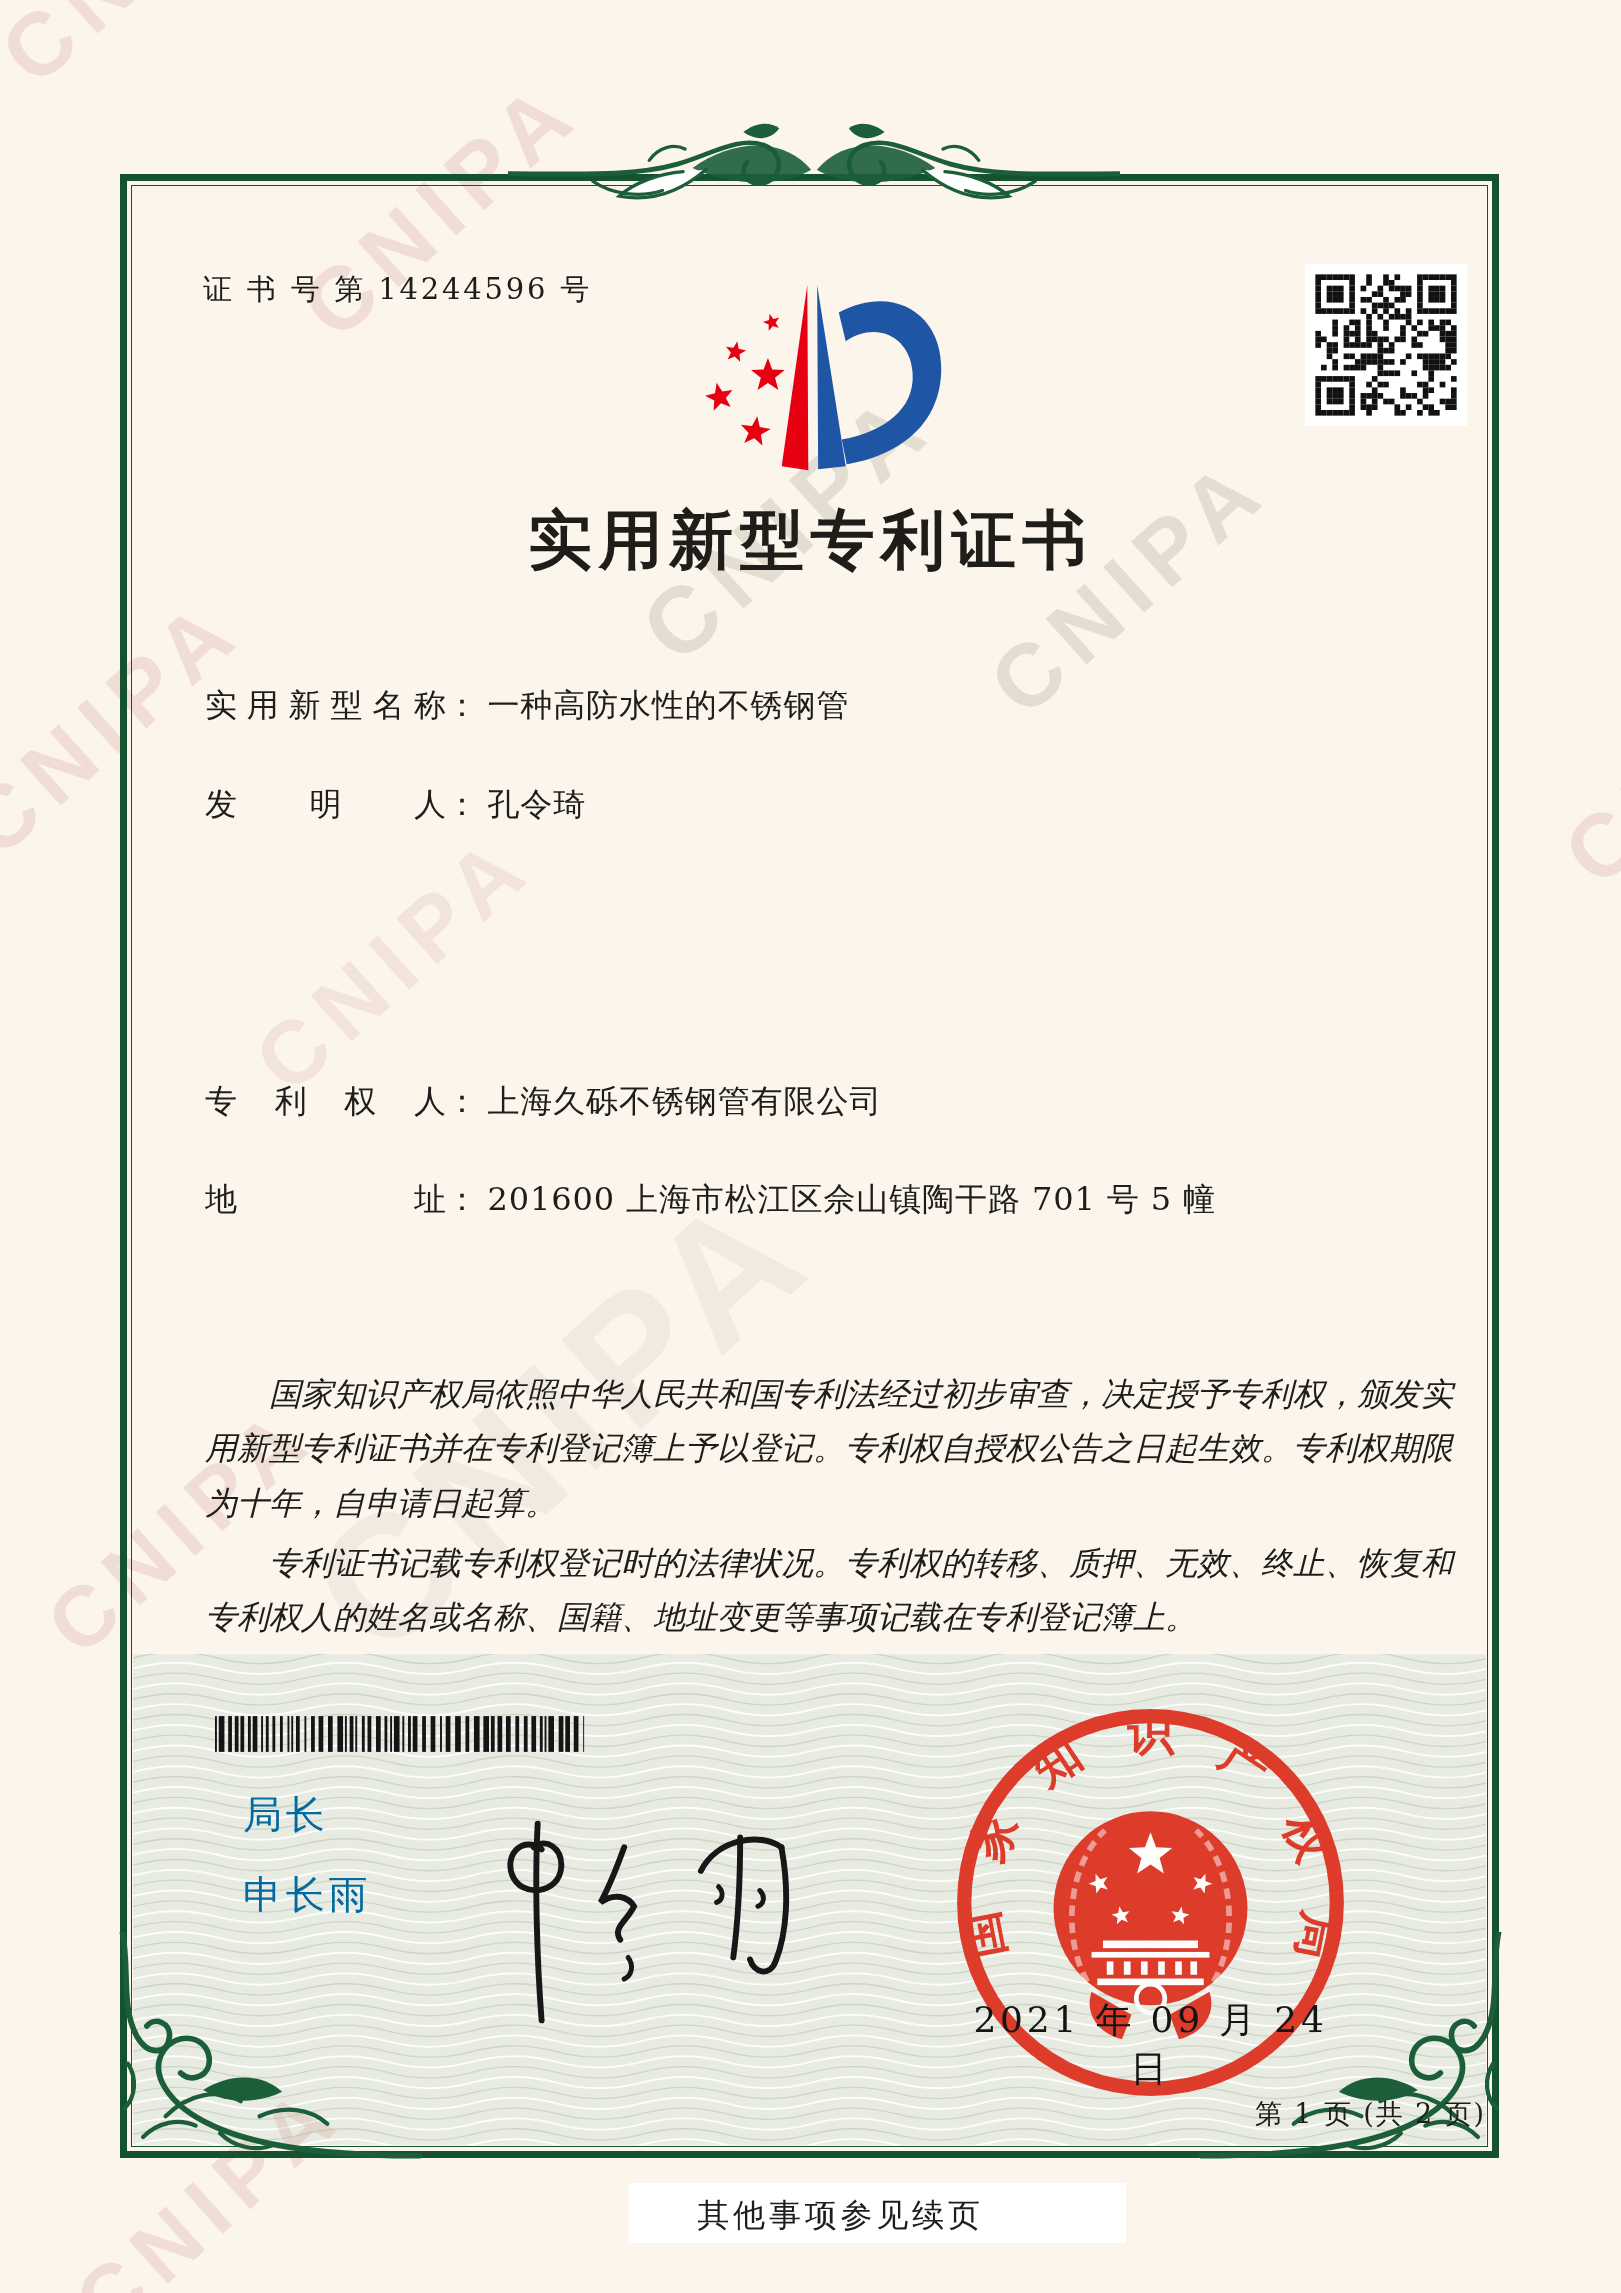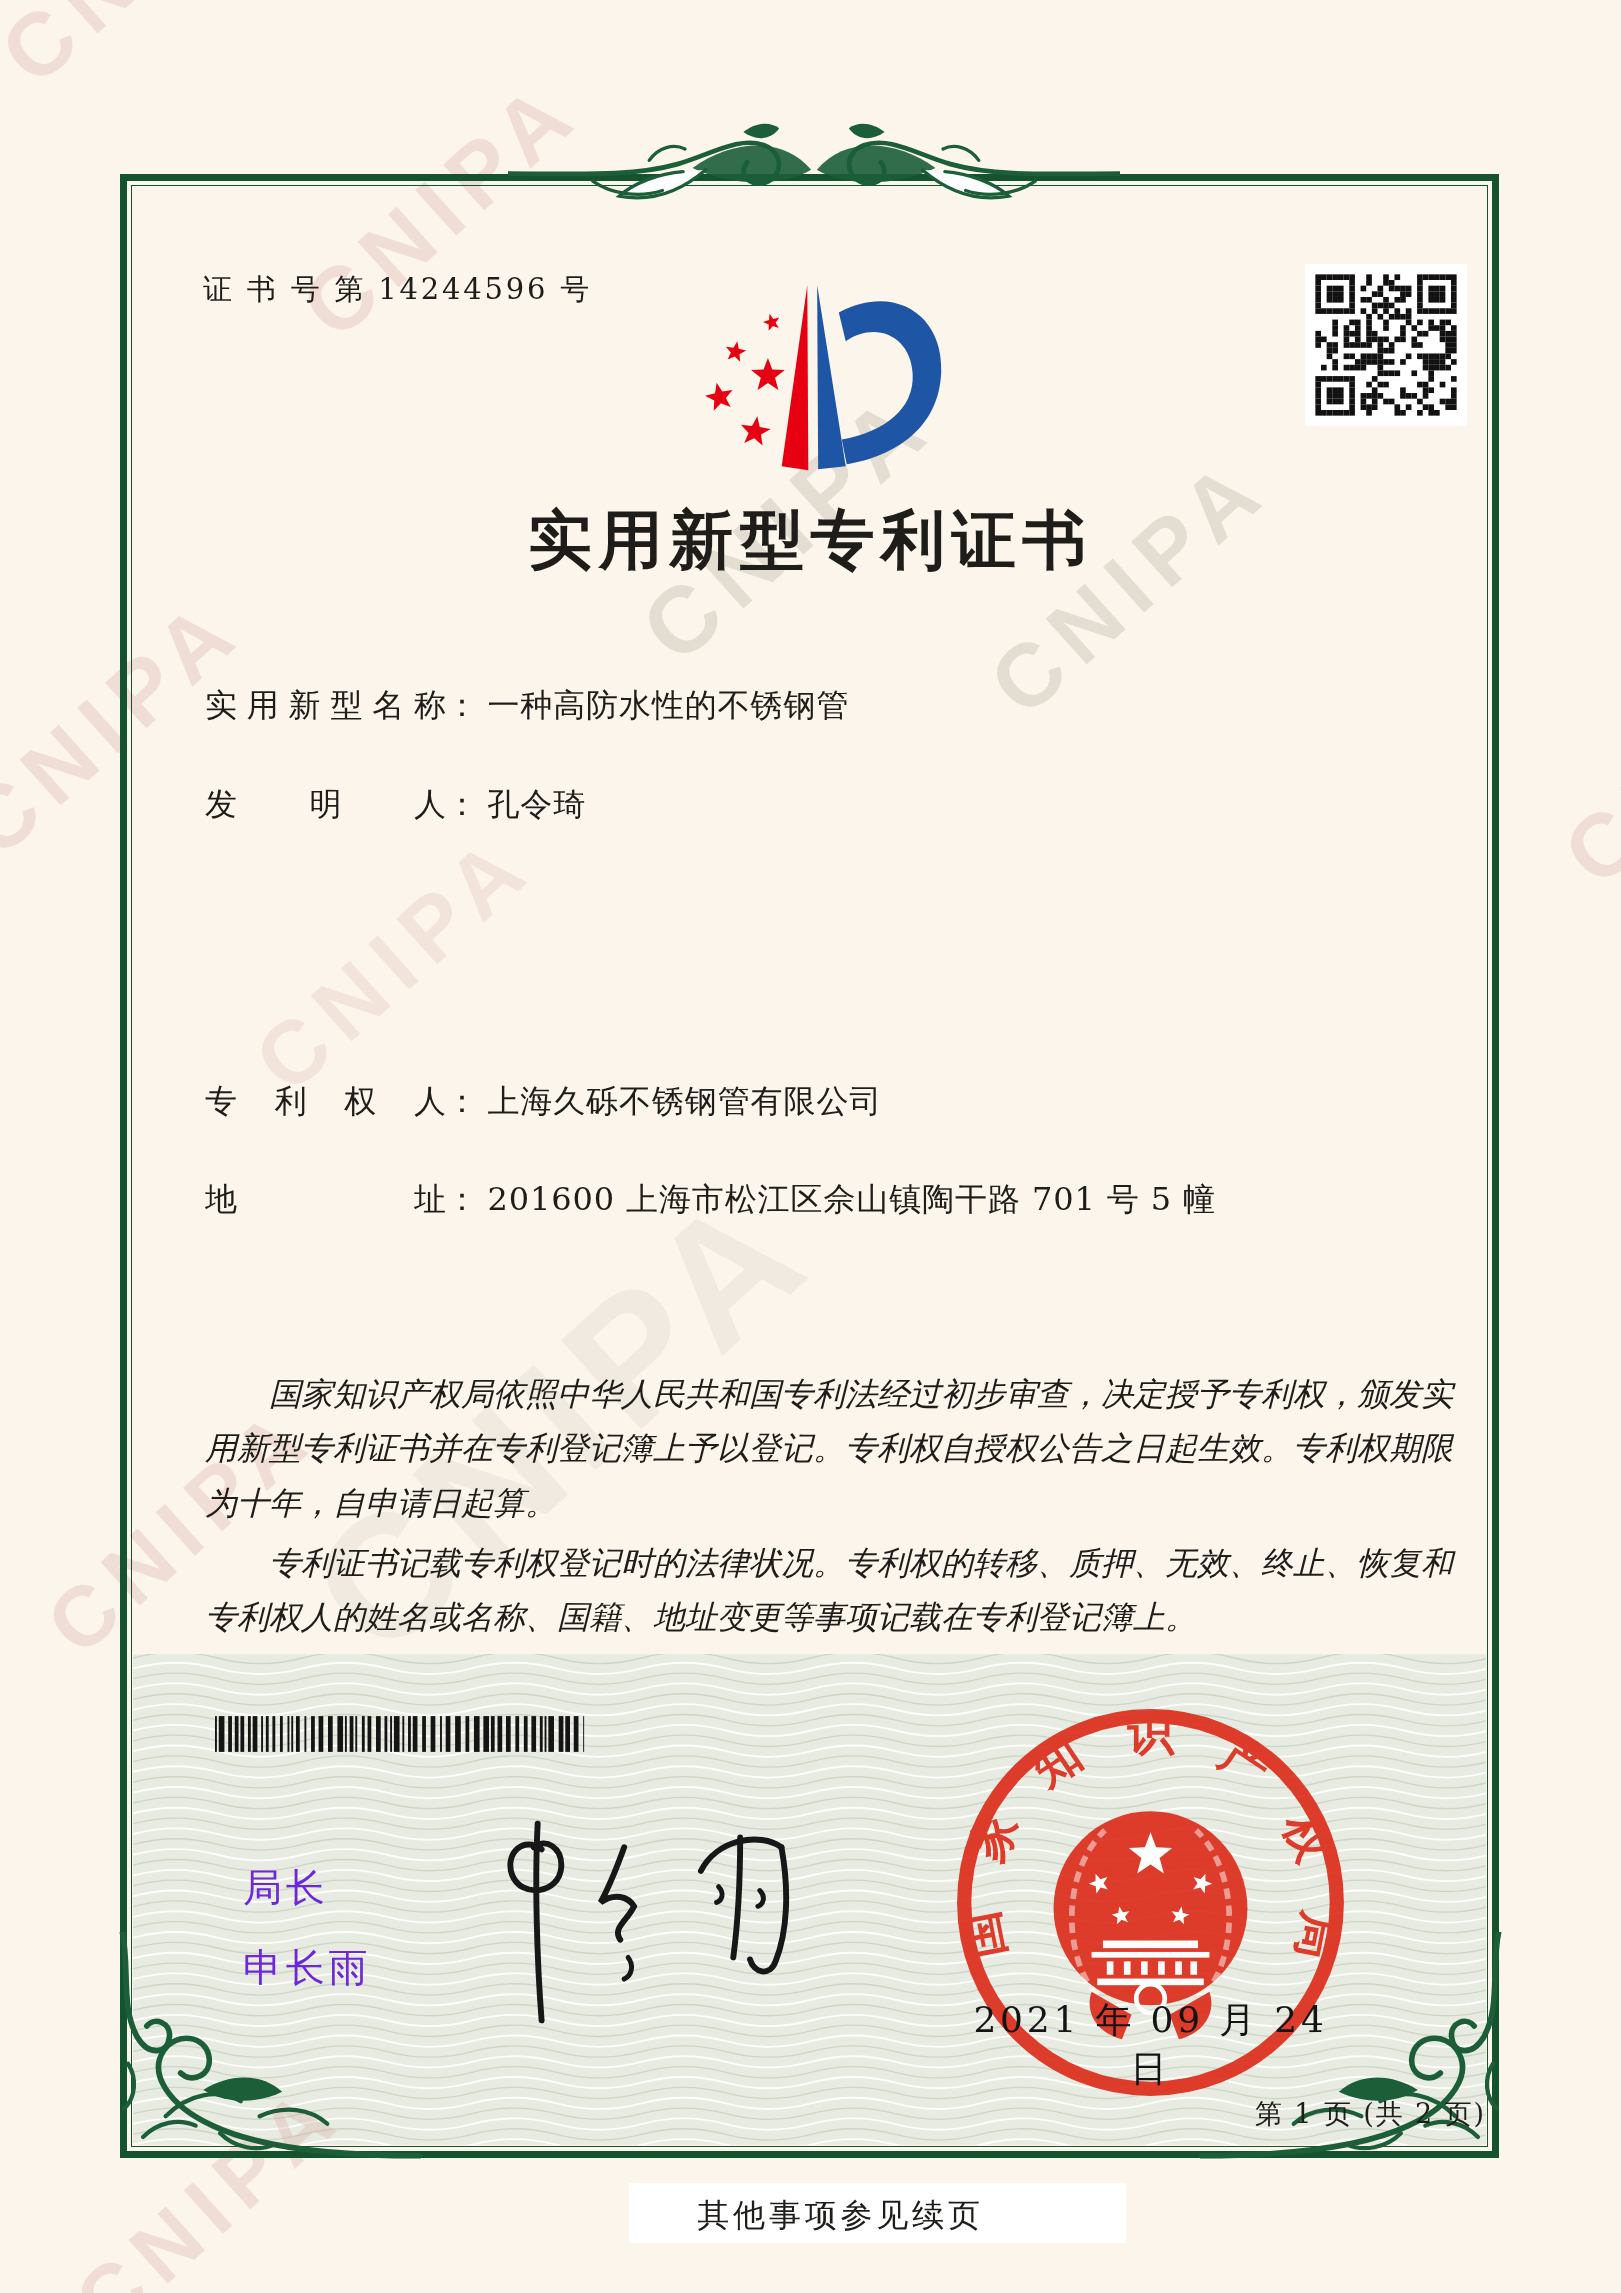--- a/index.html
+++ b/index.html
@@ -30,22 +30,22 @@
   .fvalue{letter-spacing:0.9px;}
   .pair2{position:absolute;left:610px;top:0;}
   
   .paras{left:205px;top:1367px;width:1248px;z-index:5;}
   .paras p{margin:0 0 5.6px 0;font-size:32px;line-height:1.7;text-align:justify;text-indent:2em;font-style:italic;}
   
   .waves{left:133px;top:1654px;z-index:1;}
   
   .barcode{left:215px;top:1716px;z-index:5;}
   
-  .signer{left:243px;top:1868px;z-index:5;font-family:"Liberation Sans","DejaVu Sans",sans-serif;
-          font-size:39px;font-weight:500;color:#6d28d9;line-height:1.0;}
+  .signer{left:243px;top:1795px;z-index:5;font-family:"Liberation Sans","DejaVu Sans",sans-serif;
+          font-size:39px;font-weight:500;color:#0369a1;line-height:1.0;}
   .signer div{margin-bottom:41px;letter-spacing:3.8px;}
   .autograph{left:400px;top:1810px;z-index:6;}
   
   .seal{left:949px;top:1701px;z-index:5;}
   .seal-date{left:949px;top:1996px;width:403px;text-align:center;font-size:36px;
              letter-spacing:3.8px;color:#141414;z-index:7;}
   
   .page-num{left:133px;top:2096px;width:1353px;text-align:right;font-size:27px;
             letter-spacing:1.9px;z-index:5;}
   .cont-strip{left:629px;top:2183px;width:497px;height:60px;background:#ffffff;z-index:4;}

